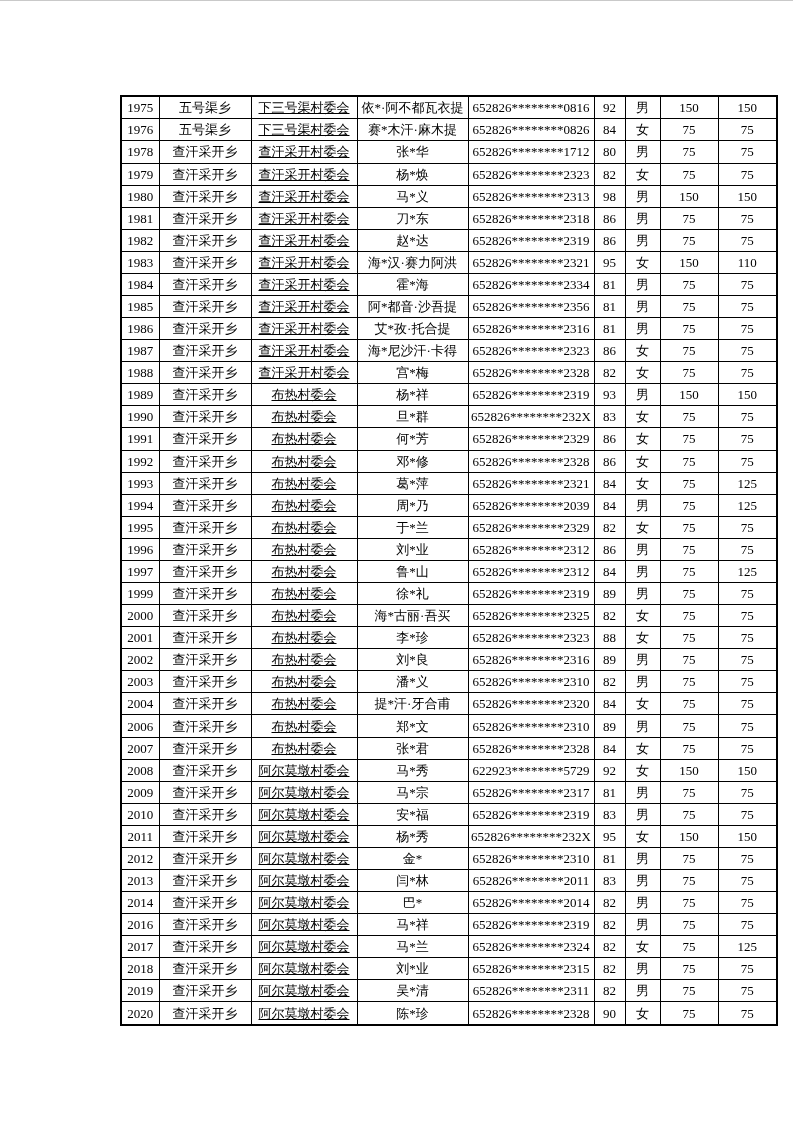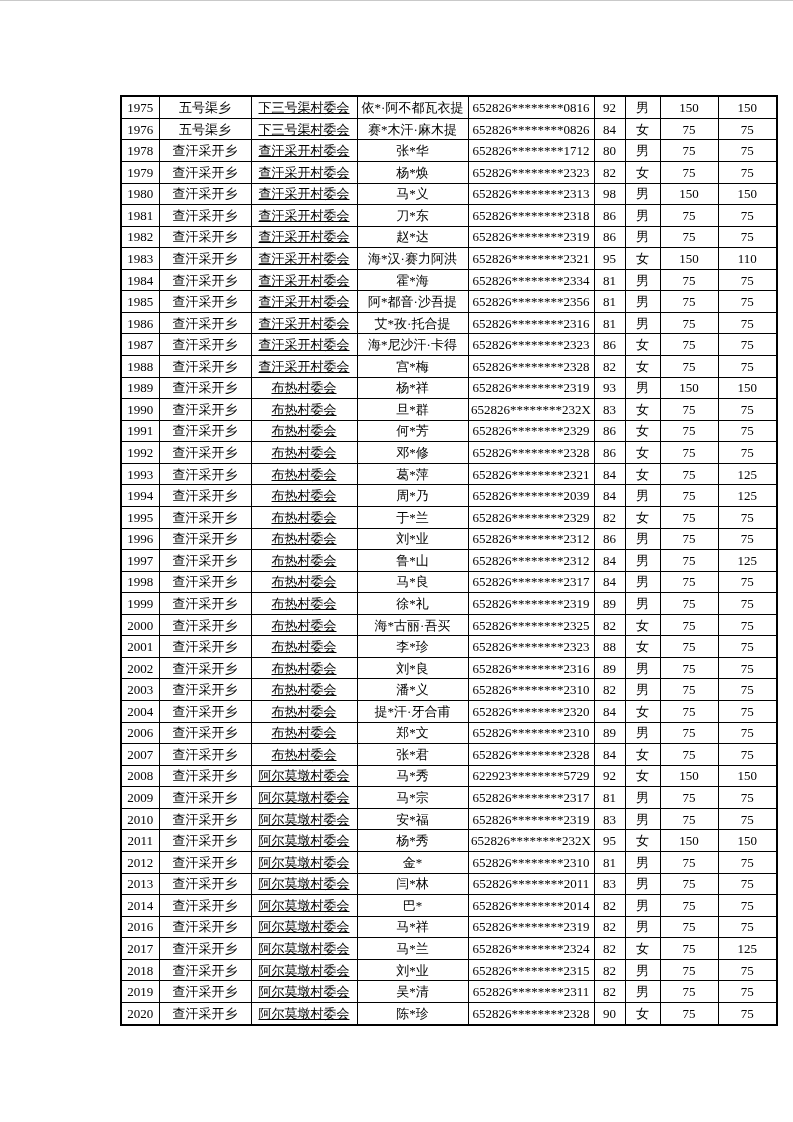--- a/index.html
+++ b/index.html
@@ -306,31 +306,20 @@
           <td class="col-township">查汗采开乡</td>
           <td class="col-village">布热村委会</td>
           <td class="col-name">鲁*山</td>
           <td class="col-id">652826********2312</td>
           <td class="col-age">84</td>
           <td class="col-gender">男</td>
           <td class="col-amount1">75</td>
           <td class="col-amount2">125</td>
         </tr>
         <tr>
-          <td class="col-index">1998</td>
-          <td class="col-township">查汗采开乡</td>
-          <td class="col-village">布热村委会</td>
-          <td class="col-name">马*良</td>
-          <td class="col-id">652826********2317</td>
-          <td class="col-age">84</td>
-          <td class="col-gender">男</td>
-          <td class="col-amount1">75</td>
-          <td class="col-amount2">75</td>
-        </tr>
-        <tr>
           <td class="col-index">1999</td>
           <td class="col-township">查汗采开乡</td>
           <td class="col-village">布热村委会</td>
           <td class="col-name">徐*礼</td>
           <td class="col-id">652826********2319</td>
           <td class="col-age">89</td>
           <td class="col-gender">男</td>
           <td class="col-amount1">75</td>
           <td class="col-amount2">75</td>
         </tr>

